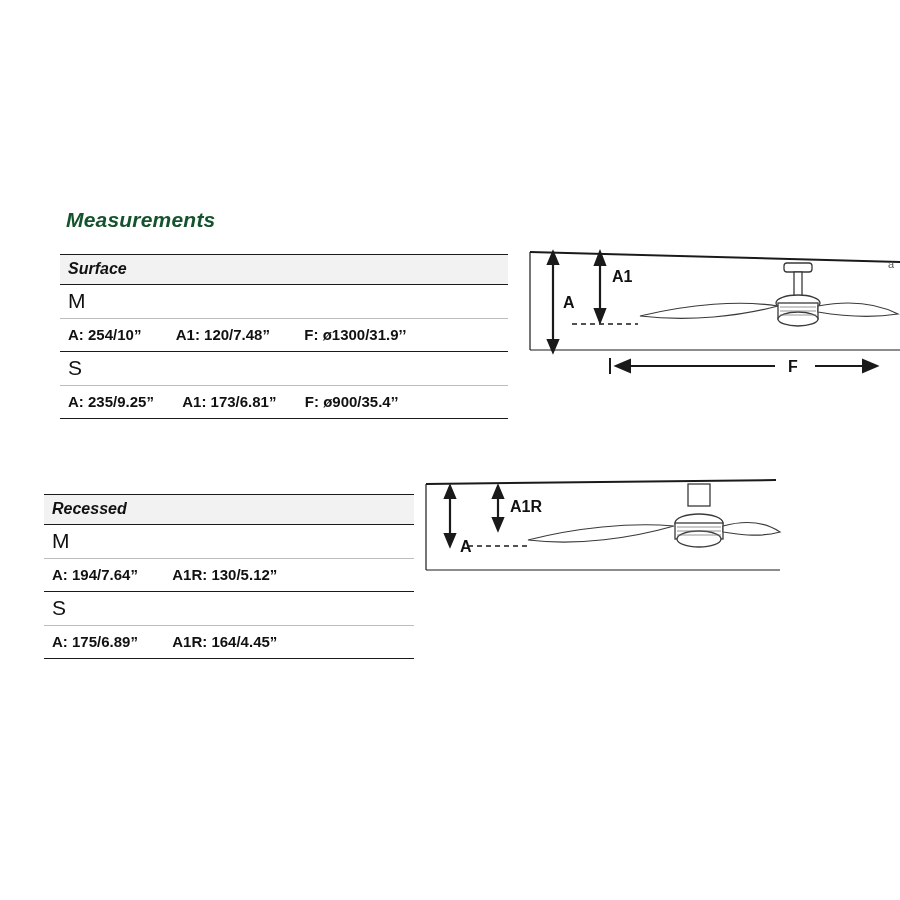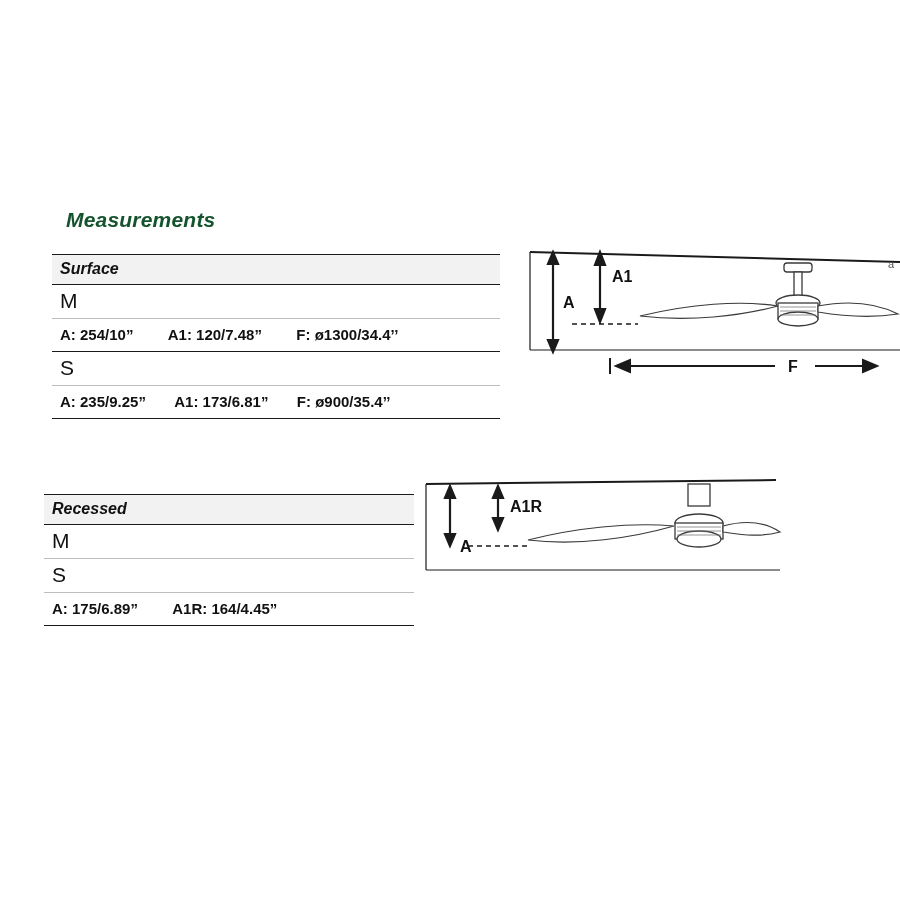--- a/index.html
+++ b/index.html
@@ -31,21 +31,21 @@
     font-style: italic;
     letter-spacing: 0.2px;
     color: #14532d;
   }
 
   
   .table-block {
     position: absolute;
   }
   .table-block.surface {
-    left: 52px;
+    left: 60px;
     top: 254px;
     width: 448px;
   }
   .table-block.recessed {
     left: 44px;
     top: 494px;
     width: 370px;
   }
 
   .row {
@@ -136,21 +136,21 @@
     <div class="row row-size">M</div>
 
     <div class="row row-values">
       <span class="lbl">A:</span>
       <span class="val">254/10”</span>
       <span class="gap-lg"></span>
       <span class="lbl">A1:</span>
       <span class="val">120/7.48”</span>
       <span class="gap-lg"></span>
       <span class="lbl">F:</span>
-      <span class="val">ø1300/34.4’’</span>
+      <span class="val">ø1300/31.9’’</span>
     </div>
 
     <div class="row row-size">S</div>
 
     <div class="row row-values last">
       <span class="lbl">A:</span>
       <span class="val">235/9.25”</span>
       <span class="gap-sm"></span>
       <span class="lbl">A1:</span>
       <span class="val">173/6.81”</span>
@@ -159,20 +159,27 @@
       <span class="val">ø900/35.4’’</span>
     </div>
   </div>
 
   <div class="table-block recessed">
 
     <div class="row row-head">Recessed</div>
 
     <div class="row row-size">M</div>
 
+    <div class="row row-values">
+      <span class="lbl">A:</span>
+      <span class="val">194/7.64”</span>
+      <span class="gap-lg"></span>
+      <span class="lbl">A1R:</span>
+      <span class="val">130/5.12”</span>
+    </div>
 
     <div class="row row-size">S</div>
 
     <div class="row row-values last">
       <span class="lbl">A:</span>
       <span class="val">175/6.89”</span>
       <span class="gap-lg"></span>
       <span class="lbl">A1R:</span>
       <span class="val">164/4.45”</span>
     </div>

